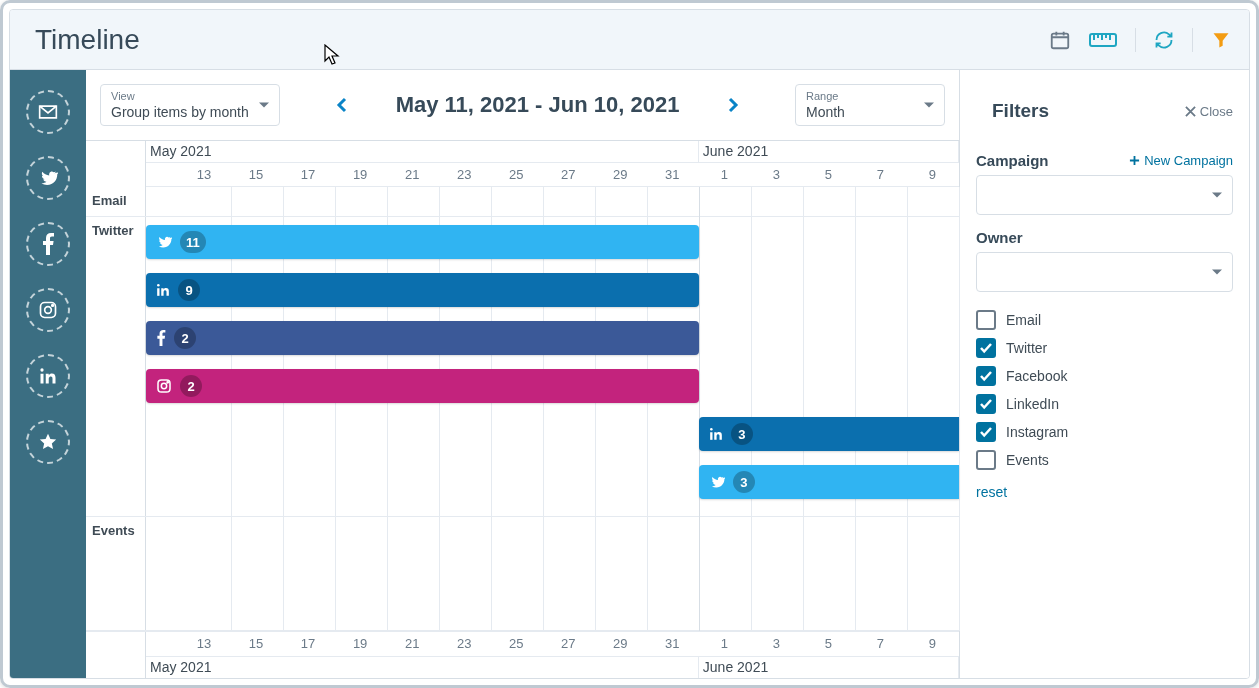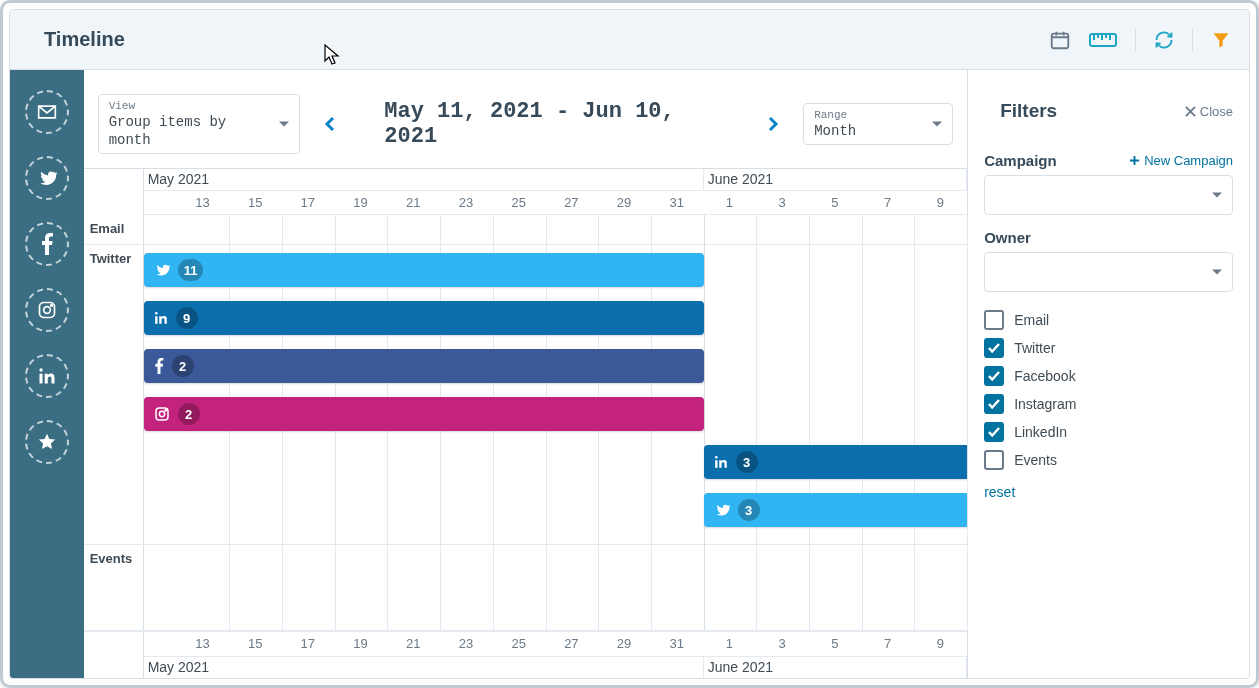--- a/index.html
+++ b/index.html
@@ -49,23 +49,23 @@
   .header {
     display: flex;
     align-items: center;
     justify-content: space-between;
     background: var(--light-bg);
     border-bottom: 1px solid var(--border);
     padding: 14px 18px;
     height: 60px;
   }
   .header h1 {
-    margin: 16px;
-    font-size: 20px;
-    font-weight: 700;
+    margin: 7px;
+    font-size: 28px;
+    font-weight: 400;
     color: var(--slate);
   }
   .header-tools {
     display: flex;
     align-items: center;
     gap: 18px;
     color: var(--muted);
   }
   .header-tools > * { cursor: pointer; }
   .header-tools .divider {
@@ -112,23 +112,22 @@
     display:flex;
     flex-direction: column;
     min-width: 0;
   }
 
   
   .controls {
     display:flex;
     align-items:center;
     gap: 16px;
-    padding: 24px 14px 14px 14px;
+    padding: 14px 14px 14px 14px;
     border-bottom: 1px solid var(--border);
-    font-family: Liberation Mono, monospace;
   }
   .select-box {
     border: 1px solid var(--border);
     border-radius: 4px;
     padding: 4px 30px 4px 10px;
     min-width: 180px;
     position: relative;
     background:#fff;
     cursor:pointer;
   }
@@ -575,29 +574,29 @@
                     </svg>
                   </span>
                   <span>Facebook</span>
                 </div>
                 <div class="cb-row">
                   <span class="cb checked">
                     <svg width="14" height="14" viewBox="0 0 14 14" fill="none" stroke="currentColor" stroke-width="2.5">
                       <path d="M2 7l3.2 3.5L12 3"></path>
                     </svg>
                   </span>
-                  <span>Instagram</span>
+                  <span>LinkedIn</span>
                 </div>
                 <div class="cb-row">
                   <span class="cb checked">
                     <svg width="14" height="14" viewBox="0 0 14 14" fill="none" stroke="currentColor" stroke-width="2.5">
                       <path d="M2 7l3.2 3.5L12 3"></path>
                     </svg>
                   </span>
-                  <span>LinkedIn</span>
+                  <span>Instagram</span>
                 </div>
                 <div class="cb-row">
                   <span class="cb"></span>
                   <span>Events</span>
                 </div>
               </div>
             <div class="reset">reset</div>
           </div>
         </div>
       </div>

